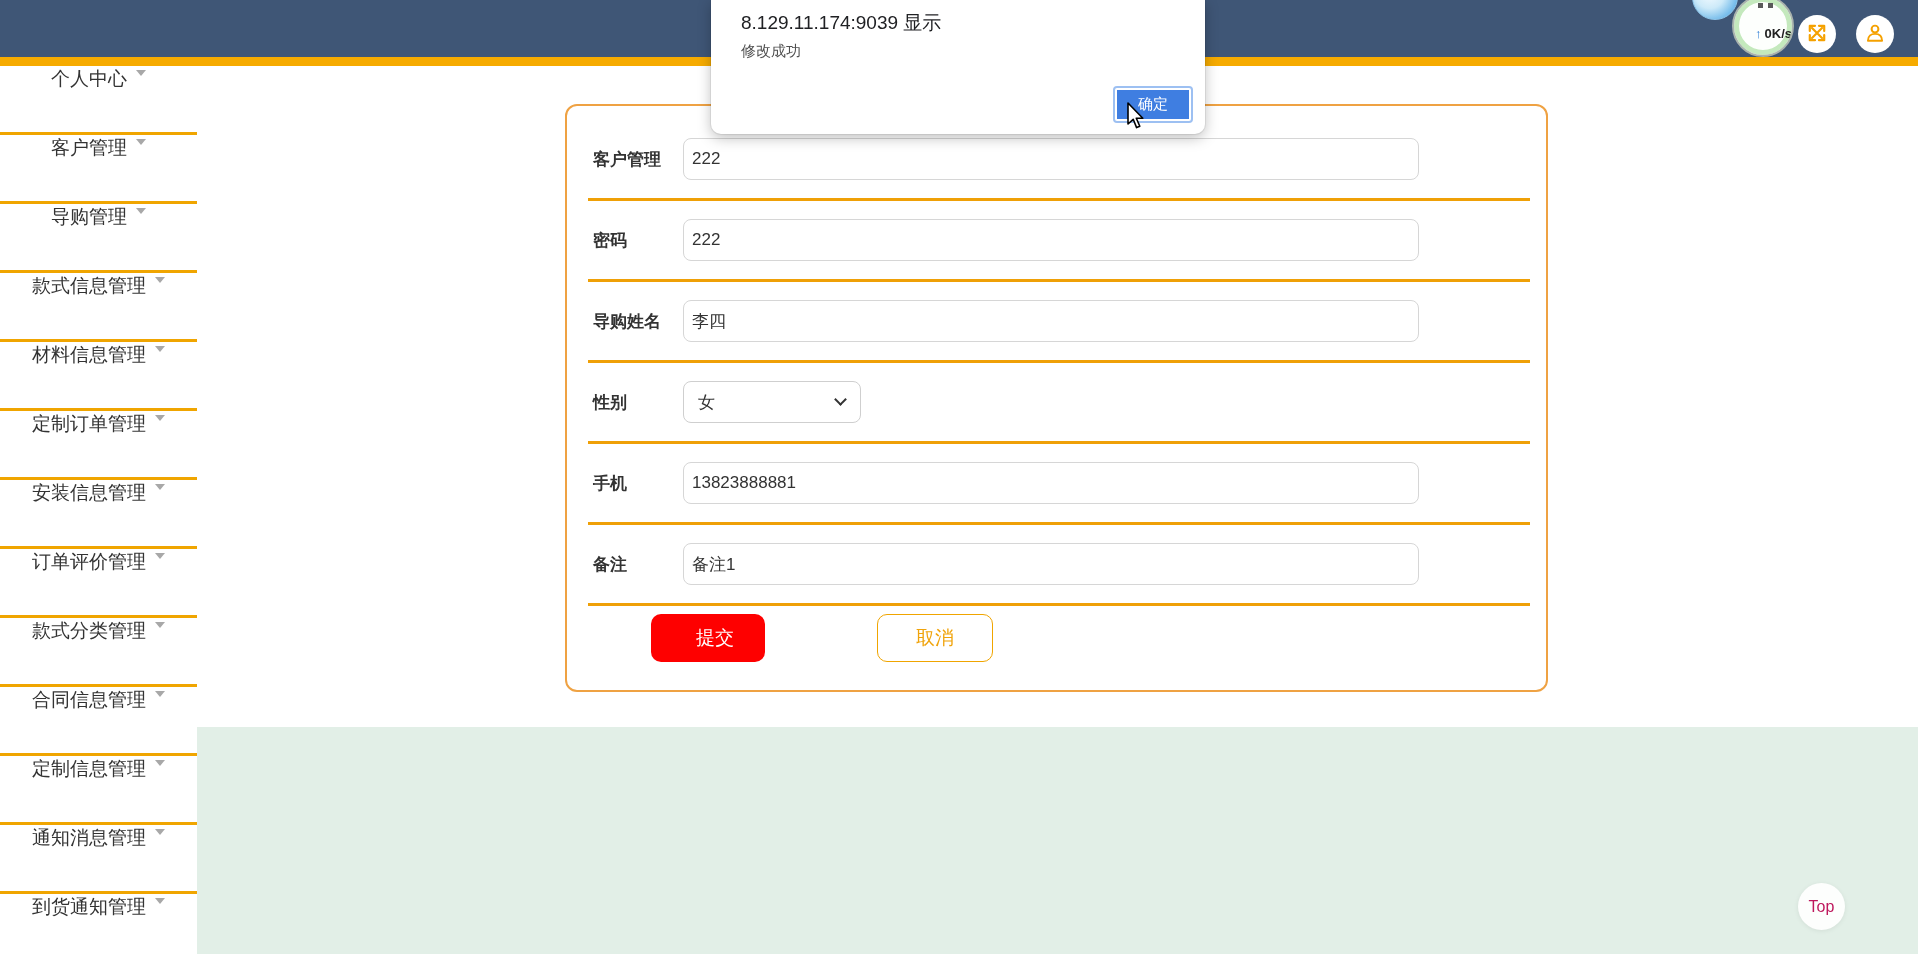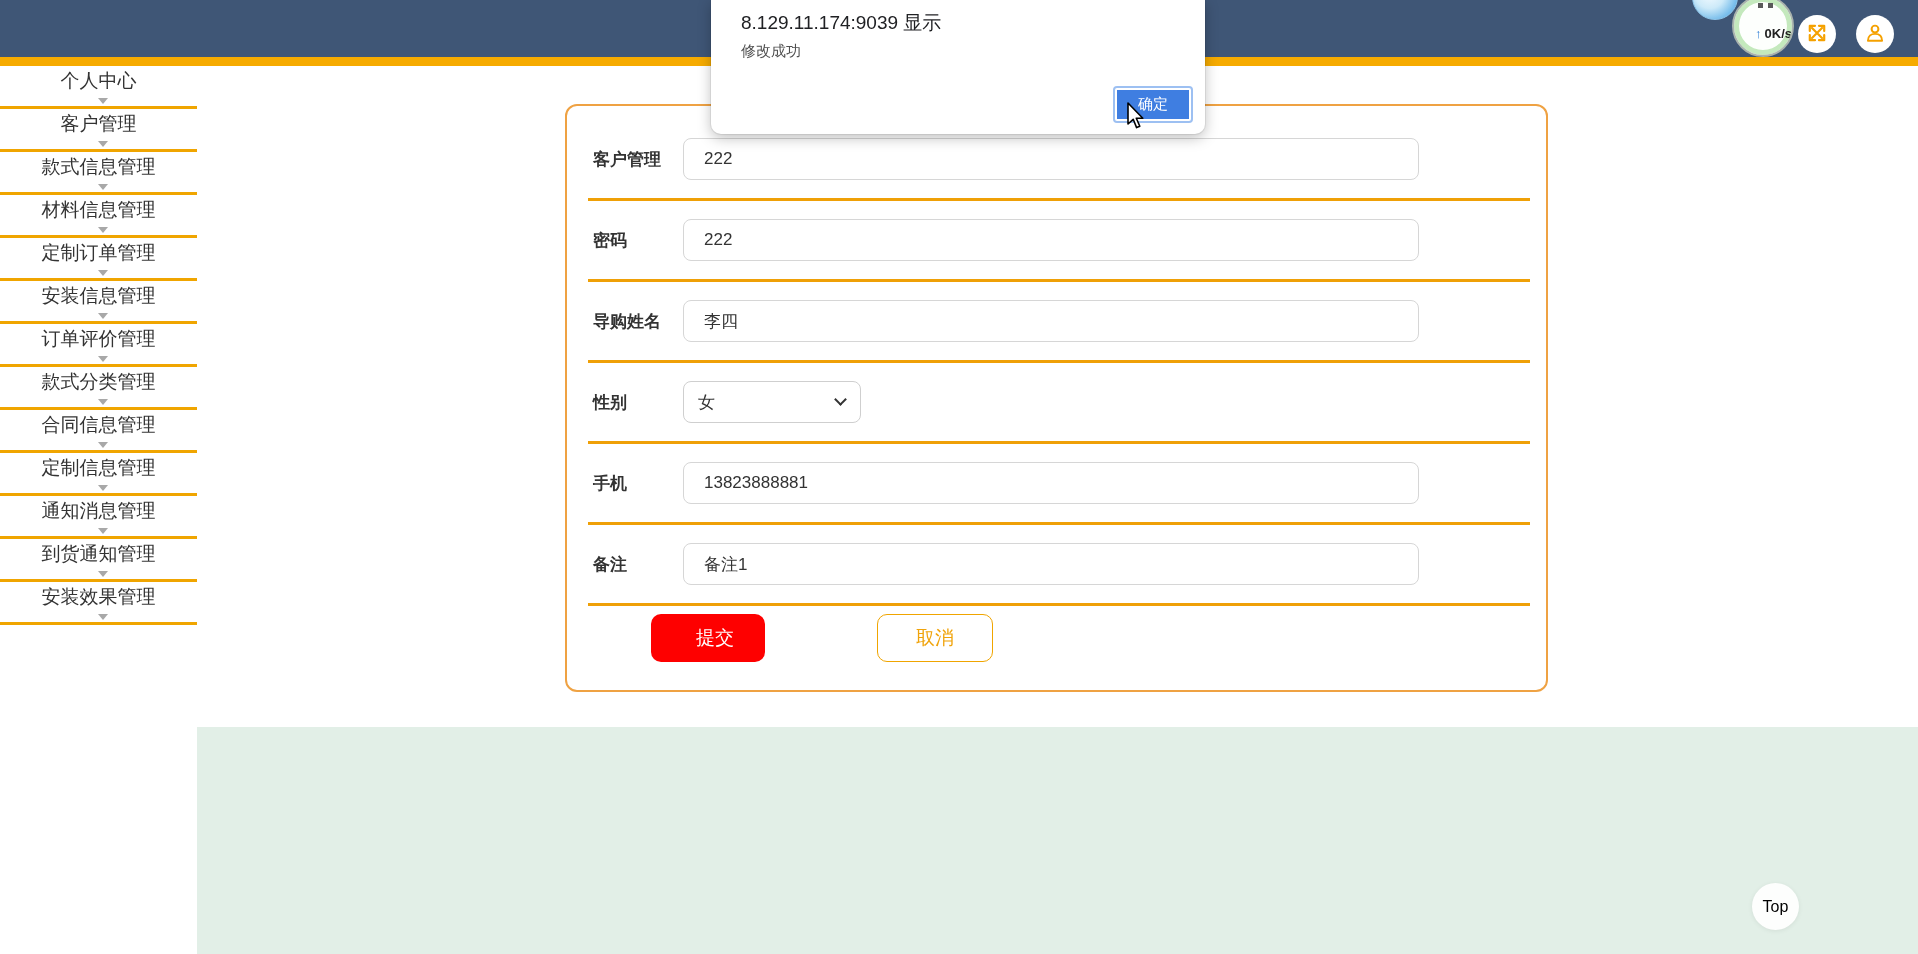--- a/index.html
+++ b/index.html
@@ -22,49 +22,49 @@
     border:1px solid #8fc6ea; }
   .ball-green { position:absolute; left:47px; top:25px; width:62px; height:62px; border-radius:50%; background:#fdfffd;
     border:2px solid #a9b3ad; box-shadow: inset 0 0 0 5px #c4e9bd; overflow:hidden; }
   .net-text { position:absolute; left:0; right:0; top:29px; text-align:right; font-size:13px; color:#222; white-space:nowrap; font-weight:bold; }
   .net-text .up-arrow { color:#2b7bd6; font-weight:bold; margin-right:3px; }
   .clip-mark { position:absolute; top:6px; width:5px; height:5px; background:#5a5a5a; }
   .clip-mark.m1 { left:24px; } .clip-mark.m2 { left:34px; }
 
   
   .sidebar { position:absolute; left:0; top:66px; width:197px; height:888px; background:#fff; z-index:5; }
-  .side-item { height:43px; border-bottom:3px solid #F0A500; display:flex; align-items:center; justify-content:center; cursor:pointer; background:#fff;flex-direction:column; }
+  .side-item { height:69px; border-bottom:3px solid #F0A500; display:flex; justify-content:center; cursor:pointer; background:#fff; }
   .side-label { font-size:19px; color:#333; }
   .caret { width:0; height:0; border-left:5px solid transparent; border-right:5px solid transparent; border-top:6px solid #a8a8a8; margin-left:9px; margin-top:4px; }
 
   
   .green-panel { position:absolute; left:197px; top:727px; width:1721px; height:227px; background:#E2EFE7; }
 
   .form-card { position:absolute; left:565px; top:104px; width:983px; height:588px; border:2px solid #EFA243; border-radius:12px; background:#fff; padding-top:14px; z-index:6; }
   .form-row { height:78px; display:flex; align-items:center; padding-left:26px; }
   .f-label { width:90px; font-size:17px; font-weight:bold; color:#333; flex:0 0 90px; }
-  .f-input { width:736px; height:42px; border:1px solid #d6d6d6; border-radius:8px; padding:0 20px; font-size:17px; color:#333; font-family:"Liberation Sans", sans-serif; outline:none; background:#fff; }
+  .f-input { width:736px; height:42px; border:1px solid #d6d6d6; border-radius:8px; padding:0 8px; font-size:17px; color:#333; font-family:"Liberation Sans", sans-serif; outline:none; background:#fff; }
   .sel-wrap { position:relative; width:178px; height:42px; }
   .f-select { appearance:none; -webkit-appearance:none; width:178px; height:42px; border:1px solid #cfcfcf; border-radius:8px; padding:0 14px; font-size:17px; color:#333; background:#fff; font-family:"Liberation Sans", sans-serif; outline:none; }
   .sel-chevron { position:absolute; right:16px; top:14px; width:9px; height:9px; border-right:2px solid #333; border-bottom:2px solid #333; transform:rotate(45deg); pointer-events:none; }
   .row-sep { height:3px; background:#EFA007; margin:0 16px 0 21px; }
   .btn-row { display:flex; padding-left:84px; margin-top:8px; }
   .btn-submit { width:114px; height:48px; background:#FE0000; color:#fff; font-size:19px; border:none; border-radius:10px; cursor:pointer; font-family:"Liberation Sans", sans-serif;padding-left:14px; }
   .btn-cancel { width:116px; height:48px; background:#fff; color:#F0A30A; font-size:19px; border:1px solid #F0A500; border-radius:10px; margin-left:112px; cursor:pointer; font-family:"Liberation Sans", sans-serif; }
 
   
   .dialog { position:absolute; left:711px; top:0; width:494px; height:134px; background:#fff; border-radius:0 0 10px 10px; box-shadow:0 4px 14px rgba(0,0,0,.25), 0 0 0 1px rgba(0,0,0,.06); z-index:60;padding-left:36px; }
   .dlg-title { position:absolute; left:30px; top:10px; font-size:19px; color:#202124; }
   .dlg-msg { position:absolute; left:30px; top:42px; font-size:15px; color:#505050; }
   .dlg-ok { position:absolute; right:14px; bottom:13px; width:76px; height:33px; background:#3F7EE1; color:#fff; font-size:15px; border:2px solid #fff; border-radius:2px; box-shadow:0 0 0 2px #9DC0F2; cursor:pointer; font-family:"Liberation Sans", sans-serif; }
 
   .cursor { position:absolute; left:1126px; top:102px; z-index:70; pointer-events:none; }
 
   
-  .top-btn { position:absolute; left:1752px; top:883px; width:47px; height:47px; border-radius:50%; background:#fdfefd; border:none; color:#000000; font-size:16px; box-shadow:0 1px 5px rgba(0,0,0,.07); cursor:pointer; z-index:8; font-family:"Liberation Sans", sans-serif; }
+  .top-btn { position:absolute; left:1798px; top:883px; width:47px; height:47px; border-radius:50%; background:#fdfefd; border:none; color:#be185d; font-size:16px; box-shadow:0 1px 5px rgba(0,0,0,.07); cursor:pointer; z-index:8; font-family:"Liberation Sans", sans-serif; }
 </style>
 </head>
 <body>
 
 <div class="header">
 
   <button class="hbtn fs">
     <span>
       <svg width="20" height="20" viewBox="0 0 20 20" fill="none" stroke="#F5A100" stroke-width="2.2" stroke-linecap="round" stroke-linejoin="round">
         <path d="M5 5 L15 15 M15 5 L5 15"></path>
@@ -100,20 +100,24 @@
 <nav class="sidebar">
     <div class="side-item">
       <span class="side-label">个人中心</span>
       <span class="caret"></span>
     </div>
     <div class="side-item">
       <span class="side-label">客户管理</span>
       <span class="caret"></span>
     </div>
     <div class="side-item">
+      <span class="side-label">导购管理</span>
+      <span class="caret"></span>
+    </div>
+    <div class="side-item">
       <span class="side-label">款式信息管理</span>
       <span class="caret"></span>
     </div>
     <div class="side-item">
       <span class="side-label">材料信息管理</span>
       <span class="caret"></span>
     </div>
     <div class="side-item">
       <span class="side-label">定制订单管理</span>
       <span class="caret"></span>

